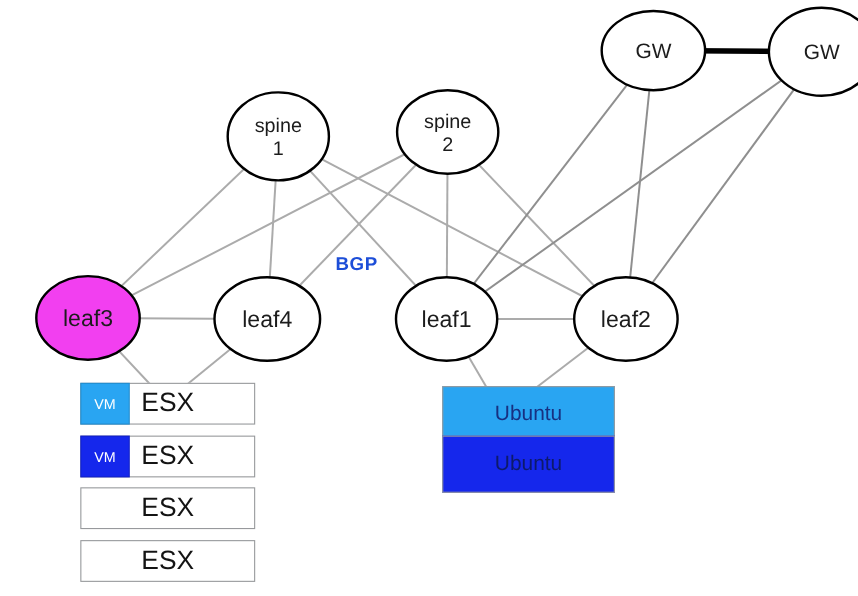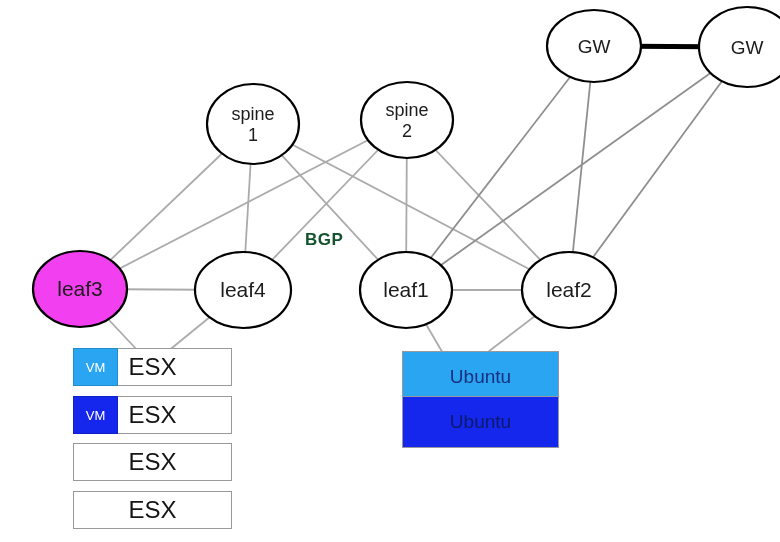--- a/index.html
+++ b/index.html
@@ -84,21 +84,21 @@
       <g>
         <ellipse cx="382" cy="290" rx="46" ry="38" fill="#FFFFFF" stroke="#000000" stroke-width="2.2"></ellipse>
         <text x="382" text-anchor="middle" font-size="21" y="297">leaf1</text>
       </g>
       <g>
         <ellipse cx="545" cy="290" rx="47" ry="38" fill="#FFFFFF" stroke="#000000" stroke-width="2.2"></ellipse>
         <text x="545" text-anchor="middle" font-size="21" y="297">leaf2</text>
       </g>
     </svg>
 
-  <div class="bgp" style="color: #14532d;">BGP</div>
+  <div class="bgp" style="color: #1d4ed8;">BGP</div>
 
   <div class="hostbox esx-box esx-1">
     <span>ESX</span>
     <div class="vm" style="background: rgb(41, 165, 242); color: rgb(255, 255, 255);">VM</div>
   </div>
 
   <div class="hostbox esx-box esx-2">
     <span>ESX</span>
     <div class="vm" style="background: rgb(21, 39, 236); color: rgb(255, 255, 255);">VM</div>
   </div>

